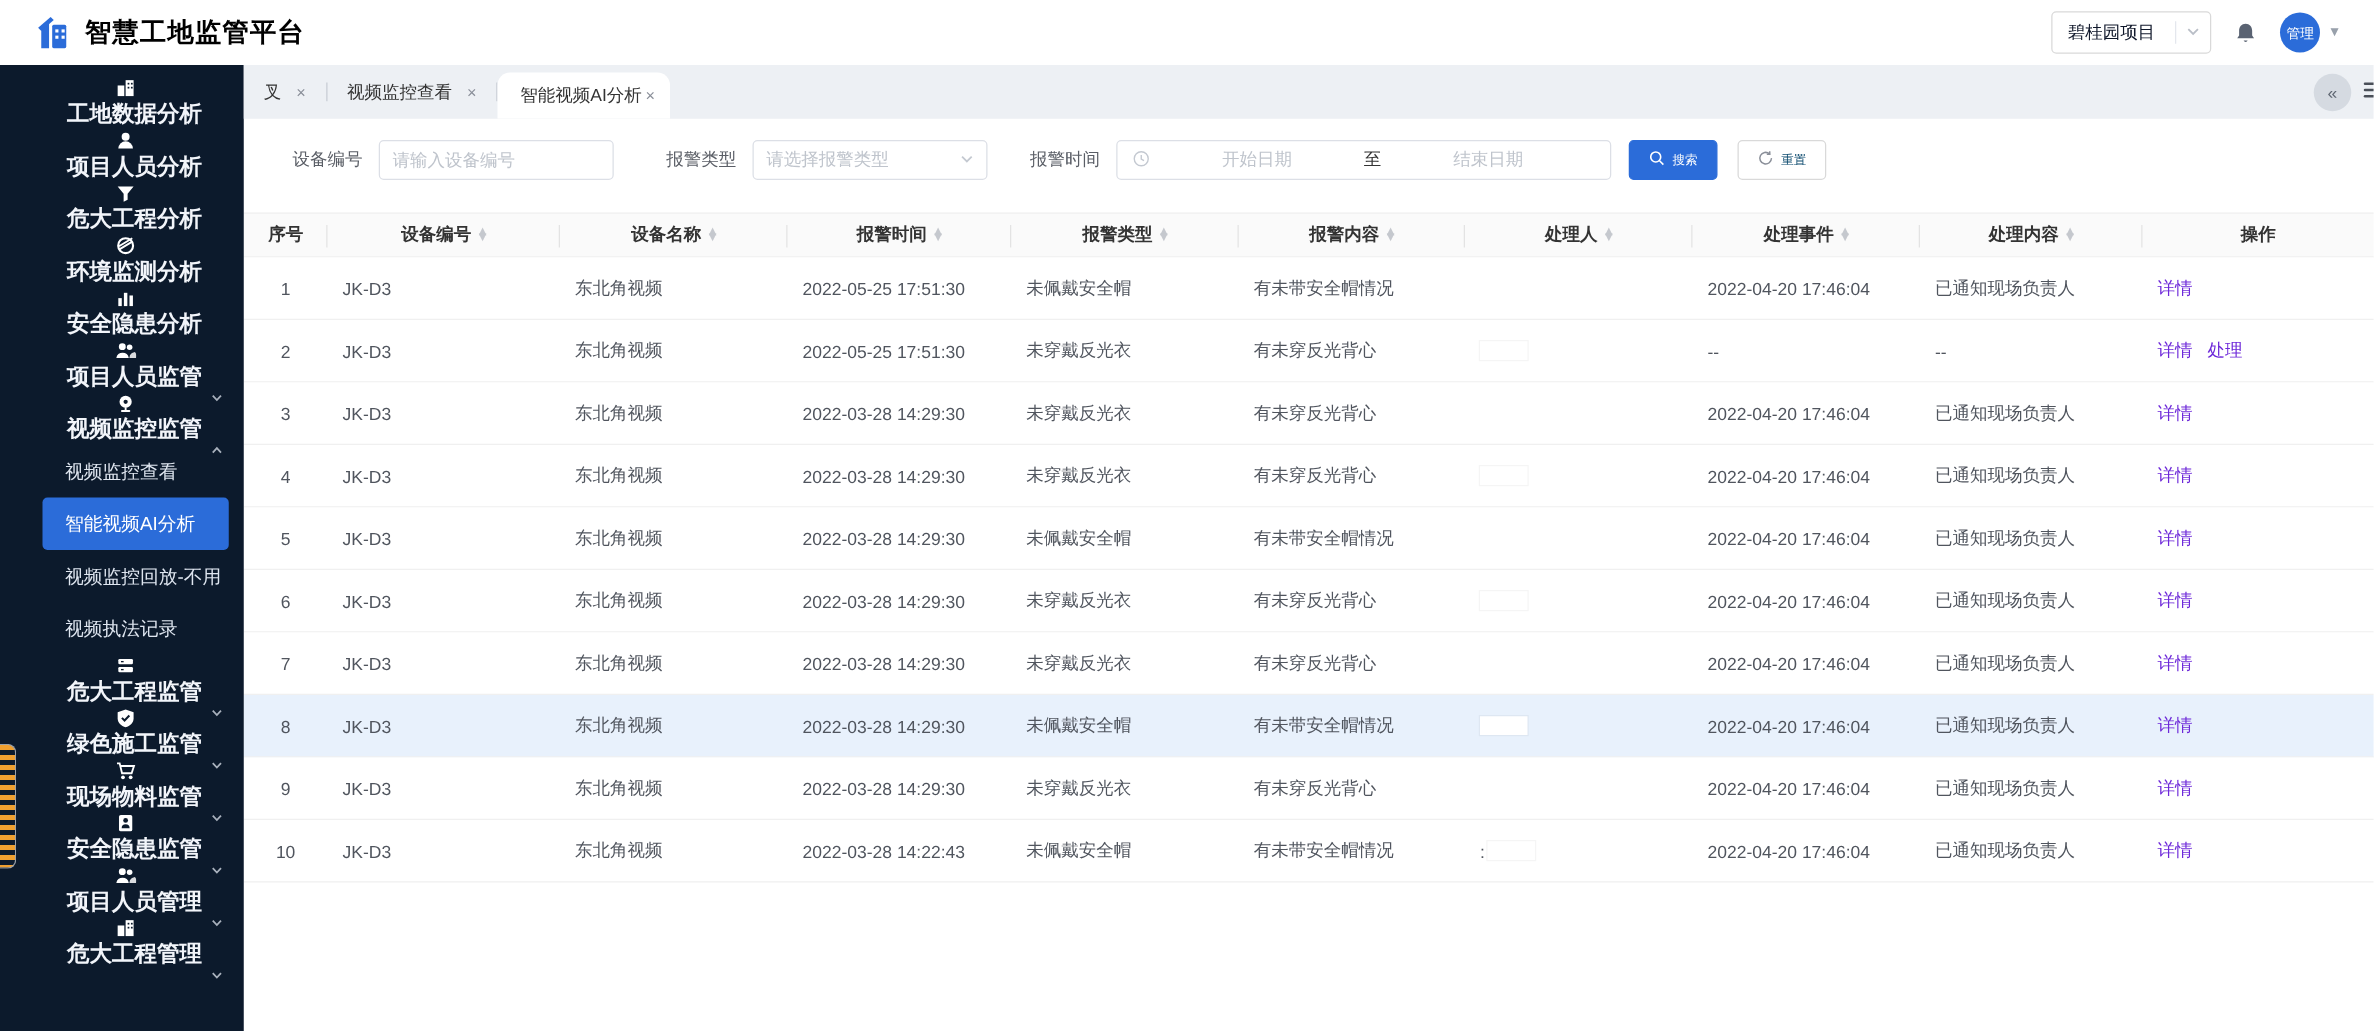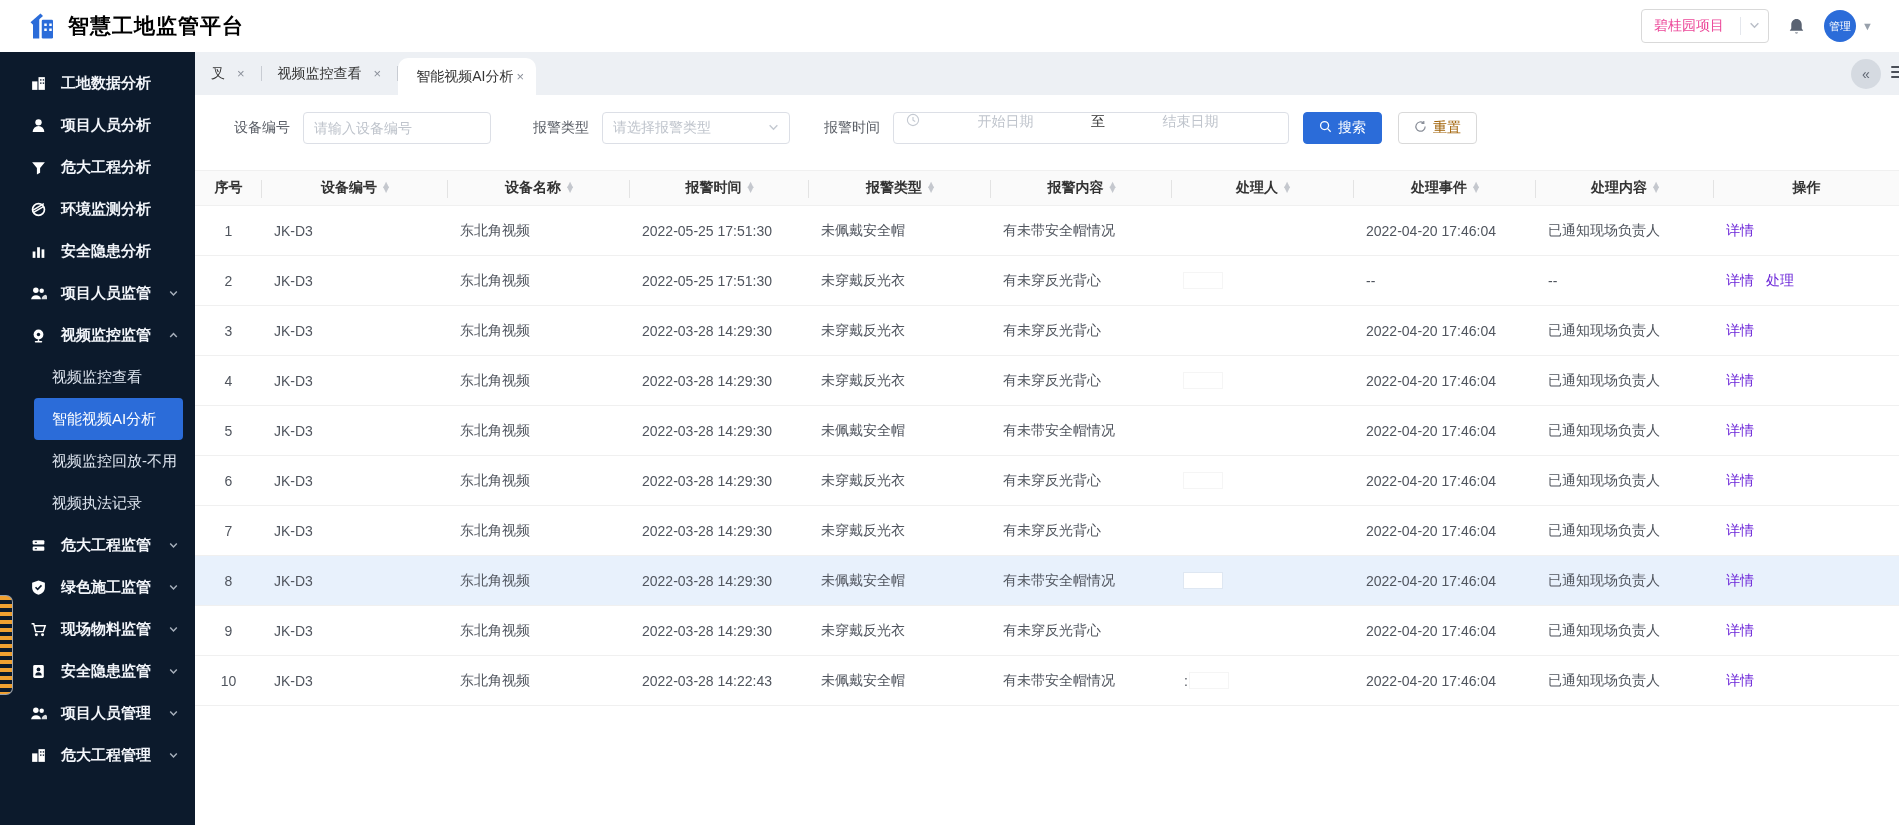--- a/index.html
+++ b/index.html
@@ -5,35 +5,35 @@
   * { margin:0; padding:0; box-sizing:border-box; }
   html,body { width:1899px; height:825px; overflow:hidden; }
   body { font-family:"Liberation Sans","DejaVu Sans",sans-serif; font-size:14px; color:#444; background:#fff; }
 
   
   .topbar { height:52px; background:#fff; display:flex; align-items:center; justify-content:space-between; padding:0 26px 0 28px; position:relative; z-index:5; }
   .brand { display:flex; align-items:center; gap:10px; }
   .brand .logo { width:30px; height:30px; display:inline-flex; }
   .brand .title { font-size:21px; font-weight:bold; color:#000000; letter-spacing:1px; }
   .topbar-right { display:flex; align-items:center; gap:18px; }
-  .project-select { width:128px; height:34px; border:1px solid #d9d9d9; border-radius:4px; display:flex; align-items:center; padding:0 8px 0 12px; color:#ec4899; cursor:pointer; background:#fff; }
+  .project-select { width:128px; height:34px; border:1px solid #d9d9d9; border-radius:4px; display:flex; align-items:center; padding:0 8px 0 12px; color:#0f172a; cursor:pointer; background:#fff; }
   .project-select .sel-text { flex:1; }
   .project-select .sel-div { width:1px; height:18px; background:#e4e7ed; margin-right:8px; }
   .bell { display:inline-flex; cursor:pointer; }
   .user-wrap { display:flex; align-items:center; gap:6px; cursor:pointer; }
   .avatar { width:32px; height:32px; border-radius:50%; background:#2b6cd9; color:#fff; font-size:11px; display:flex; align-items:center; justify-content:center; letter-spacing:0; }
   .caret { color:#98a0ab; font-size:11px; }
 
   
   .main { display:flex; height:773px; }
   .sidebar { width:195px; background:#0c1a2c; flex:none; position:relative; padding-top:10px; overflow:hidden; }
   .content { flex:1; min-width:0; display:flex; flex-direction:column; background:#fff; }
 
   
-  .side-item { height:42px; display:flex; align-items:center; padding:0 10px 0 30px; color:#f2f5fa; font-size:15px; font-weight:600; cursor:pointer; white-space:nowrap; }
+  .side-item { height:42px; display:flex; align-items:center; padding:0 10px 0 30px; color:#f2f5fa; font-size:18px; font-weight:600; cursor:pointer; white-space:nowrap;flex-direction:column; }
   .side-item .s-icon { width:17px; height:17px; margin-right:14px; display:inline-flex; flex:none; }
   .side-item .s-icon svg { width:17px; height:17px; }
   .side-item .s-chev { margin-left:auto; margin-right:6px; display:inline-flex; opacity:.8; }
   .side-sub { height:42px; display:flex; align-items:center; padding-left:52px; color:#dfe6f0; font-size:15px; font-weight:500; cursor:pointer; white-space:nowrap; }
   .side-sub.active { margin:0 12px 0 34px; padding-left:18px; background:#2b6cd9; border-radius:4px; color:#fff; }
   .side-widget { position:absolute; left:0; top:543px; width:13px; height:100px; border:1px solid #9aa0a8; border-left:none; border-radius:0 7px 7px 0; background:repeating-linear-gradient(180deg,#f0a030 0 4px,#0c1a2c 4px 8px); cursor:pointer; }
 
   
   .tabbar { height:43px; background:#edf0f4; display:flex; align-items:stretch; position:relative; overflow:hidden; }
   .tabs { display:flex; align-items:stretch; }
@@ -49,26 +49,26 @@
 
   
   .page { flex:1; background:#fff; padding-top:17px; }
   .filters { display:flex; align-items:center; padding-left:39px; }
   .f-label { color:#5a5e66; margin-right:13px; white-space:nowrap; }
   .f-input { width:188px; height:32px; border:1px solid #dcdfe6; border-radius:4px; padding:0 10px; font-size:14px; color:#333; font-family:inherit; outline:none; }
   .f-input::placeholder { color:#bfc4cc; }
   .f-select { width:188px; height:32px; border:1px solid #dcdfe6; border-radius:4px; display:flex; align-items:center; padding:0 10px; color:#bfc4cc; cursor:pointer; background:#fff; }
   .f-select .sel-text { flex:1; }
   .gap-a { margin-left:42px; } .gap-b { margin-left:34px; }
-  .f-date { width:396px; height:32px; border:1px solid #dcdfe6; border-radius:4px; display:flex; padding:0 12px; color:#bfc4cc; background:#fff; cursor:pointer; }
+  .f-date { width:396px; height:32px; border:1px solid #dcdfe6; border-radius:4px; display:flex; align-items:center; padding:0 12px; color:#bfc4cc; background:#fff; cursor:pointer; }
   .f-date .d-ph { flex:1; text-align:center; }
   .f-date .d-to { color:#333; }
-  .btn { height:32px; border-radius:4px; font-size:14px; display:inline-flex; align-items:center; gap:6px; padding:0 15px; cursor:pointer; font-family:inherit; }
+  .btn { height:32px; border-radius:4px; font-size:10px; display:inline-flex; align-items:center; gap:6px; padding:0 15px; cursor:pointer; font-family:inherit; }
   .btn-primary { background:#2b6cd9; border:1px solid #2b6cd9; color:#fff; margin-left:14px; }
-  .btn-plain { background:#fff; border:1px solid #d9d9d9; color:#a16207; margin-left:16px; }
+  .btn-plain { background:#fff; border:1px solid #d9d9d9; color:#0c4a6e; margin-left:16px; }
 
   
   .table { margin-top:26px; width:100%; }
   .tr, .thead { display:grid; grid-template-columns:67px 186px 182px 179px 182px 181px 182px 182px 178px minmax(0,1fr); }
   .thead { background:#fafafa; border-top:1px solid #f0f0f0; border-bottom:1px solid #f0f0f0; height:36px; }
   .th { display:flex; align-items:center; justify-content:center; color:#333; font-weight:600; position:relative; cursor:pointer; white-space:nowrap; }
   .th:not(:last-child)::after { content:""; position:absolute; right:0; top:9px; width:1px; height:18px; background:#e3e3e3; }
   .sorter { display:inline-flex; flex-direction:column; margin-left:6px; line-height:.62; font-size:8px; color:#c5c8ce; font-family:"DejaVu Sans",sans-serif; }
   .tr { height:50px; border-bottom:1px solid #f0f0f0; background:#fff; }
   .tr.highlight { background:#e8f1fc; }

